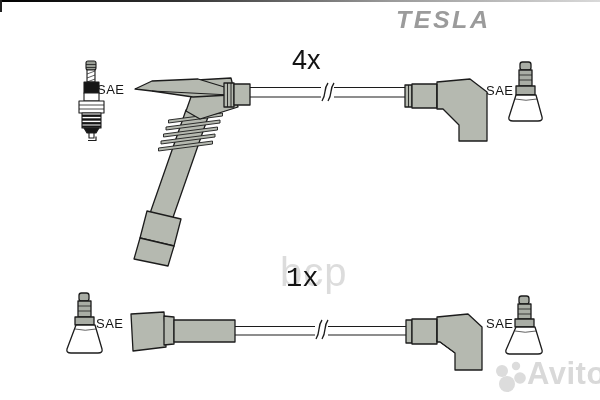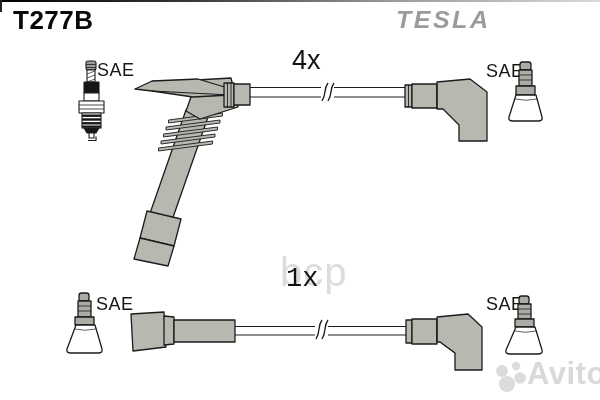--- a/index.html
+++ b/index.html
@@ -8,21 +8,21 @@
     font-family:"Liberation Sans",sans-serif;color:#111;
   }
   .abs{position:absolute;}
   .top-border{top:0;left:0;width:600px;height:2px;
     background:linear-gradient(to right,#000 0%,#333 30%,#9a9a9a 65%,#d9d9d9 100%);}
   .left-notch{top:0;left:0;width:2px;height:12px;background:#222;}
   .part-number{left:13px;top:5px;font-size:26px;font-weight:bold;letter-spacing:.5px;color:#0a0a0a;}
   .subtitle{left:14px;top:31px;font-size:10.5px;color:#222;letter-spacing:.2px;}
   .brand{left:396px;top:6px;font-size:25px;font-weight:bold;font-style:italic;
     letter-spacing:2.5px;color:#9b9b9b;transform:scaleY(.92);}
-  .sae{font-size:18px;color:#161616;letter-spacing:.5px;}
+  .sae{font-size:13px;color:#161616;letter-spacing:.5px;margin-top:22px;}
   .sae.tl{left:97px;top:60px;}
   .sae.tr{left:486px;top:61px;}
   .sae.bl{left:96px;top:294px;}
   .sae.br{left:486px;top:294px;}
   .qty{font-size:27px;color:#131313;}
   .qty.top{left:292px;top:45px;}
   .qty.bottom{left:286px;top:264px;font-family:Liberation Mono, monospace;}
   .ghost{left:280px;top:250px;font-size:40px;font-weight:normal;color:#c6c6c6;
     opacity:.6;letter-spacing:1px;}
   .avito-wordmark{left:527px;top:356px;font-size:31px;font-weight:bold;color:#d9d9d9;letter-spacing:.5px;}
@@ -31,21 +31,20 @@
 </head>
 <body>
 
 <div id="canvas">
 
   <div class="abs top-border"></div>
   <div class="abs left-notch"></div>
 
   <div class="abs ghost">bcp</div>
 
-  <div class="abs part-number">T277B</div>
   <div class="abs brand">TESLA</div>
 
   <div class="abs qty top">4x</div>
   <div class="abs qty bottom">1x</div>
 
   <div class="abs sae tl">SAE</div>
   <div class="abs sae tr">SAE</div>
   <div class="abs sae bl">SAE</div>
   <div class="abs sae br">SAE</div>
 

